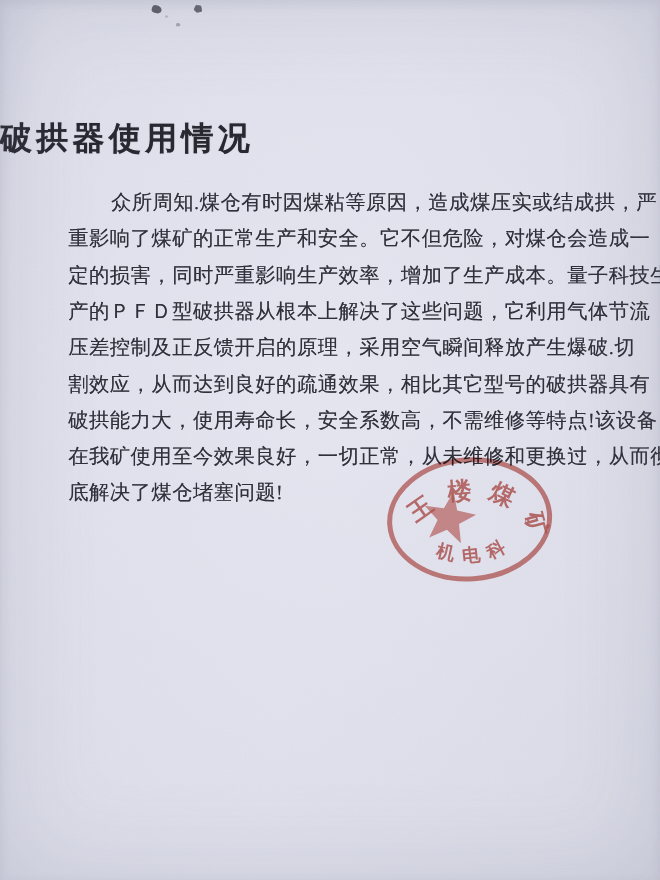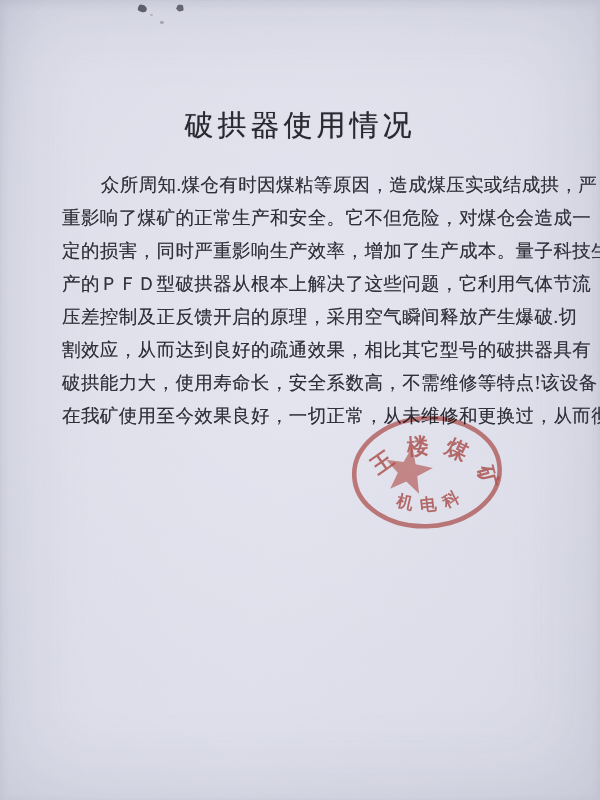--- a/index.html
+++ b/index.html
@@ -26,23 +26,23 @@
   .speck { position: absolute; background: #3d3d49; border-radius: 45% 55% 50% 40%; }
   .speck.s1 { left: 138px; top: 5px; width: 9px; height: 7px; transform: rotate(18deg); opacity: .8; }
   .speck.s2 { left: 176px; top: 4px; width: 8px; height: 8px; transform: rotate(-24deg); opacity: .75; clip-path: polygon(0 40%, 45% 0, 100% 30%, 80% 100%, 20% 85%); }
   .speck.s3 { left: 160px; top: 21px; width: 4px; height: 3px; opacity: .35; }
   .speck.s4 { left: 150px; top: 14px; width: 3px; height: 2px; opacity: .25; }
 
   .title {
     position: absolute;
     top: 106px; left: 0; right: 0;
     margin: 0;
-    text-align: center;
+    text-align: left;
     font-size: 29px;
-    font-weight: normal;
+    font-weight: bold;
     letter-spacing: 4px;
     color: #26262f;
     text-shadow: 0 0 0.7px rgba(38,38,47,0.6);
   }
 
   .body-text {
     position: absolute;
     top: 169px;
     left: 62px;
     width: 478px;
@@ -93,20 +93,21 @@
 
   <div class="body-text">
     <div class="line indent">众所周知.煤仓有时因煤粘等原因，造成煤压实或结成拱，严</div>
     <div class="line">重影响了煤矿的正常生产和安全。它不但危险，对煤仓会造成一</div>
     <div class="line">定的损害，同时严重影响生产效率，增加了生产成本。量子科技生</div>
     <div class="line">产的ＰＦＤ型破拱器从根本上解决了这些问题，它利用气体节流</div>
     <div class="line">压差控制及正反馈开启的原理，采用空气瞬间释放产生爆破.切</div>
     <div class="line">割效应，从而达到良好的疏通效果，相比其它型号的破拱器具有</div>
     <div class="line">破拱能力大，使用寿命长，安全系数高，不需维修等特点!该设备</div>
     <div class="line">在我矿使用至今效果良好，一切正常，从未维修和更换过，从而彻</div>
+    <div class="line last">底解决了煤仓堵塞问题!</div>
   </div>
 
   <svg class="stamp" viewBox="0 0 152 112" aria-hidden="true">
     <defs>
       <path id="arcTop" d="M 21 78 A 50 38 0 1 1 127 78" fill="none"></path>
       <path id="arcBottom" d="M 35 80 A 48 30 0 0 0 113 80" fill="none"></path>
     </defs>
     <ellipse class="seal-ring" cx="74" cy="56" rx="70" ry="52"></ellipse>
     <polygon class="seal-star" transform="translate(56,54) rotate(14)" points="0,-24 -5.9,-8.1 -22.8,-7.4 -9.5,3.1 -14.1,19.4 0,10 14.1,19.4 9.5,3.1 22.8,-7.4 5.9,-8.1"></polygon>
     <text class="seal-arc-text">

